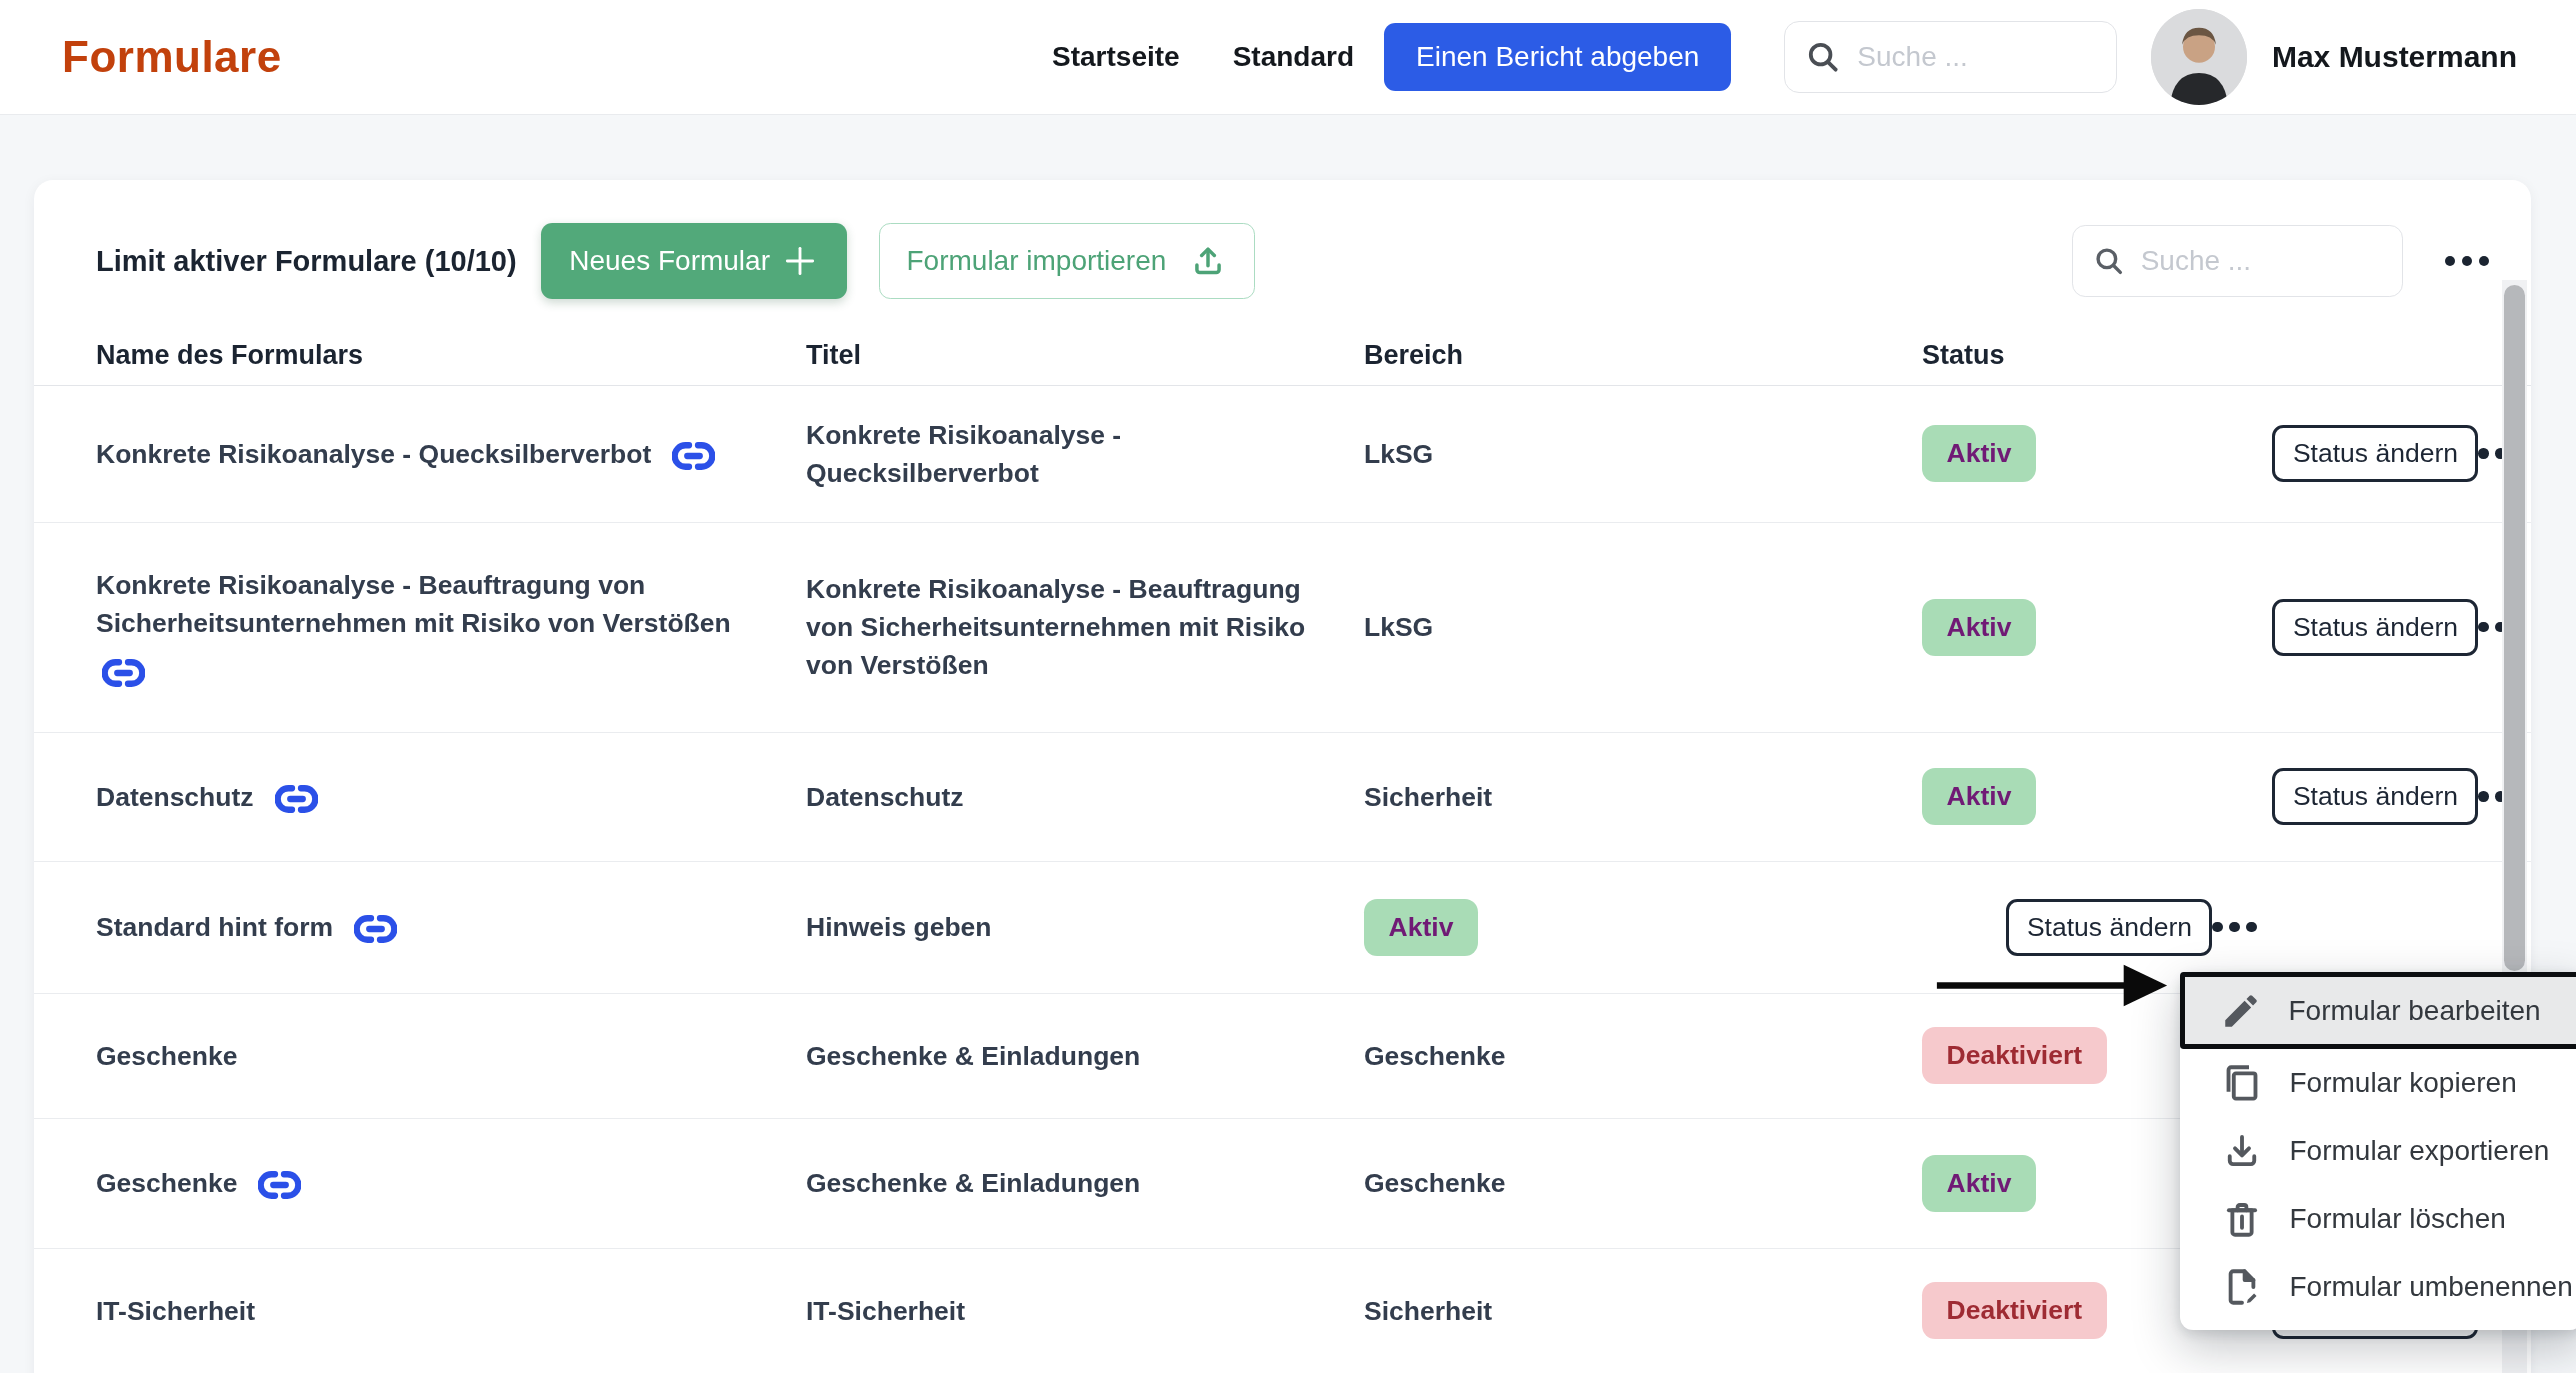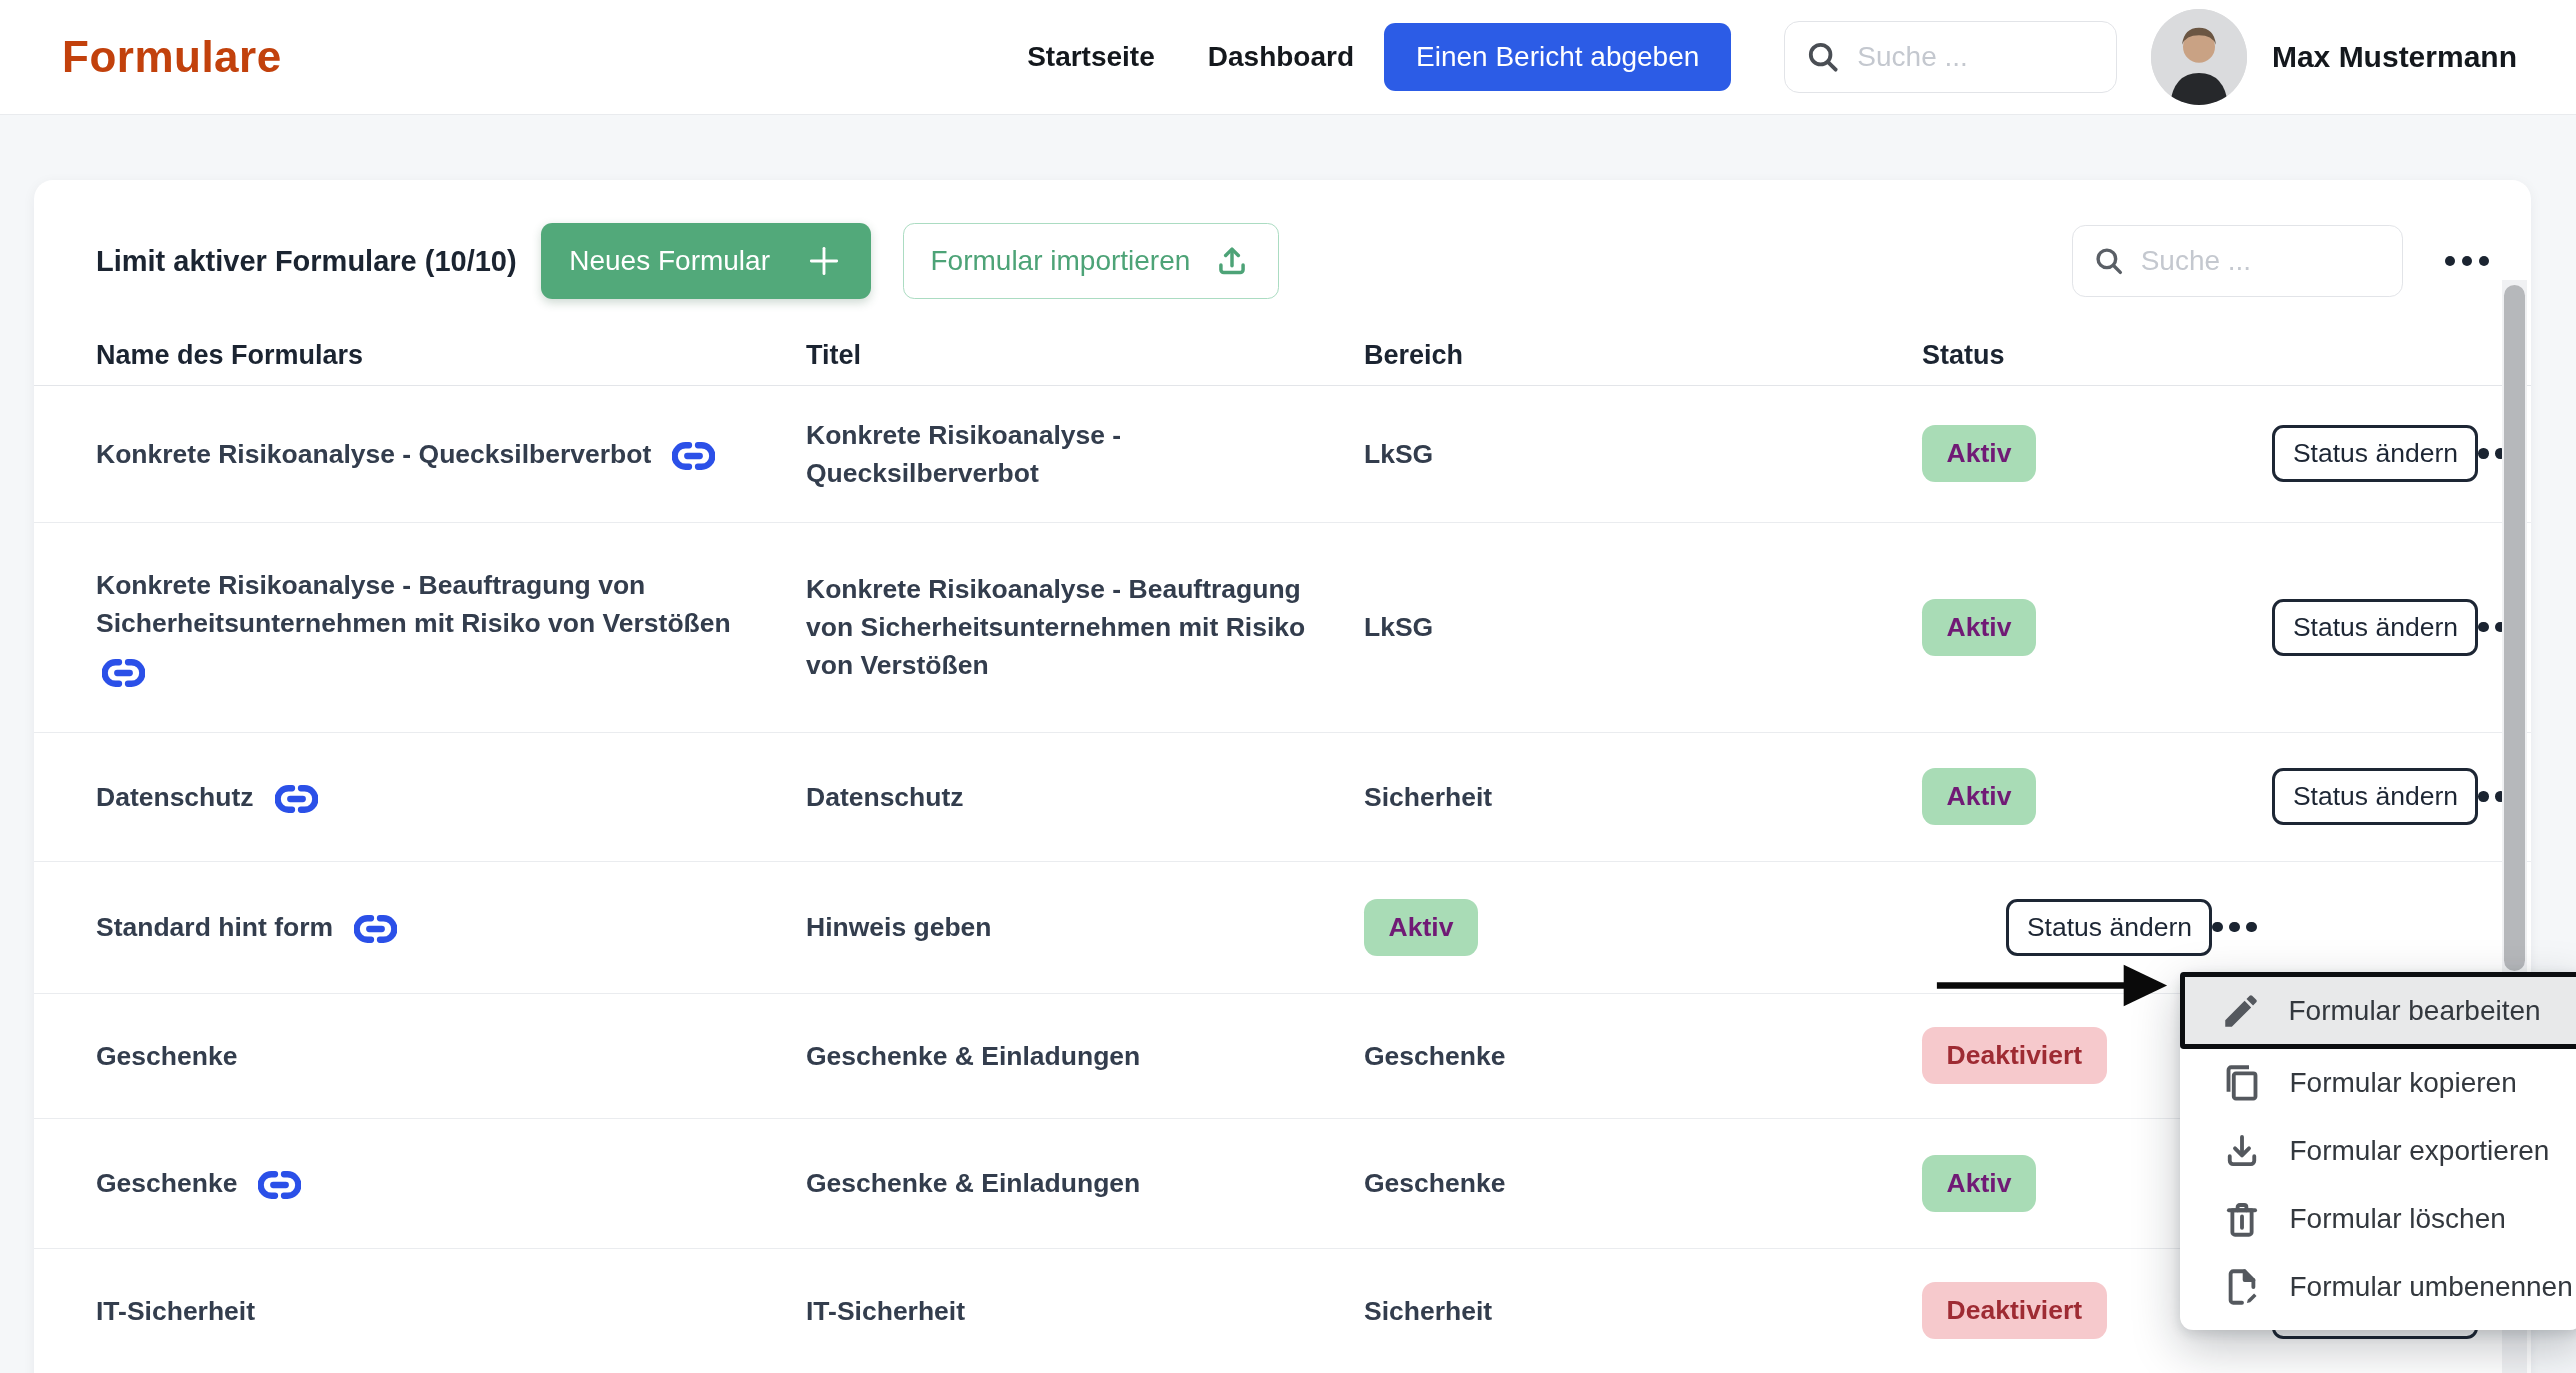--- a/index.html
+++ b/index.html
@@ -29,21 +29,21 @@
   .user-name{margin-left:24.6px;font-size:30px;font-weight:600;color:#14181d;white-space:nowrap;}
 
   
   .card{
     position:absolute;left:34px;top:180px;width:2497px;height:1238px;background:#fff;
     border-radius:19px;box-shadow:0 3.8px 13.2px rgba(20,30,45,.06);z-index:1;
   }
   .toolbar{display:flex;align-items:center;padding:43px 42px 26.5px 62px;height:76px;}
   .limit-label{font-size:29px;font-weight:700;color:#1b2431;white-space:nowrap;}
   .btn-new{margin-left:24.6px;height:76px;background:#52a97a;color:#fff;border:none;border-radius:11.3px;
-    font-size:28px;font-weight:500;display:flex;align-items:center;gap:35px;padding:0 28px;
+    font-size:28px;font-weight:500;display:flex;align-items:center;gap:11px;padding:0 28px;
     font-family:inherit;cursor:pointer;box-shadow:0 3.8px 9.4px rgba(40,90,60,.22);}
   .btn-import{margin-left:32px;height:76px;background:#fff;color:#4da377;border:1.9px solid #abdcc2;
     border-radius:11.3px;font-size:28px;font-weight:500;display:flex;align-items:center;gap:23px;
     padding:0 26.5px;font-family:inherit;cursor:pointer;box-sizing:border-box;}
   .toolbar .searchbox{margin-left:auto;width:331px;height:72px;border-radius:13.2px;}
   .dots{display:flex;gap:6.6px;align-items:center;cursor:pointer;}
   .dots i{width:10.4px;height:10.4px;border-radius:50%;background:#1b2431;display:block;}
   .toolbar .dots{margin-left:42px;}
 
   
@@ -85,21 +85,21 @@
   
   .arrow-annotation{position:absolute;left:1935px;top:956px;z-index:60;pointer-events:none;}
 </style>
 </head>
 <body>
 
 <header class="topbar">
   <div class="topbar-title">Formulare</div>
   <nav class="topnav">
     <span class="nav-link">Startseite</span>
-    <span class="nav-link">Dashboard</span>
+    <span class="nav-link">Standard</span>
   </nav>
   <button class="report-btn">Einen Bericht abgeben</button>
   <div class="searchbox">
     <span style="display:flex;">
       <svg width="38" height="38" viewBox="0 0 24 24" fill="none" stroke="#4a4e54" stroke-width="2.4" stroke-linecap="round">
           <circle cx="10.5" cy="10.5" r="6.2"></circle>
           <line x1="15.2" y1="15.2" x2="20" y2="20"></line>
         </svg>
     </span>
     <span class="ph">Suche ...</span>

